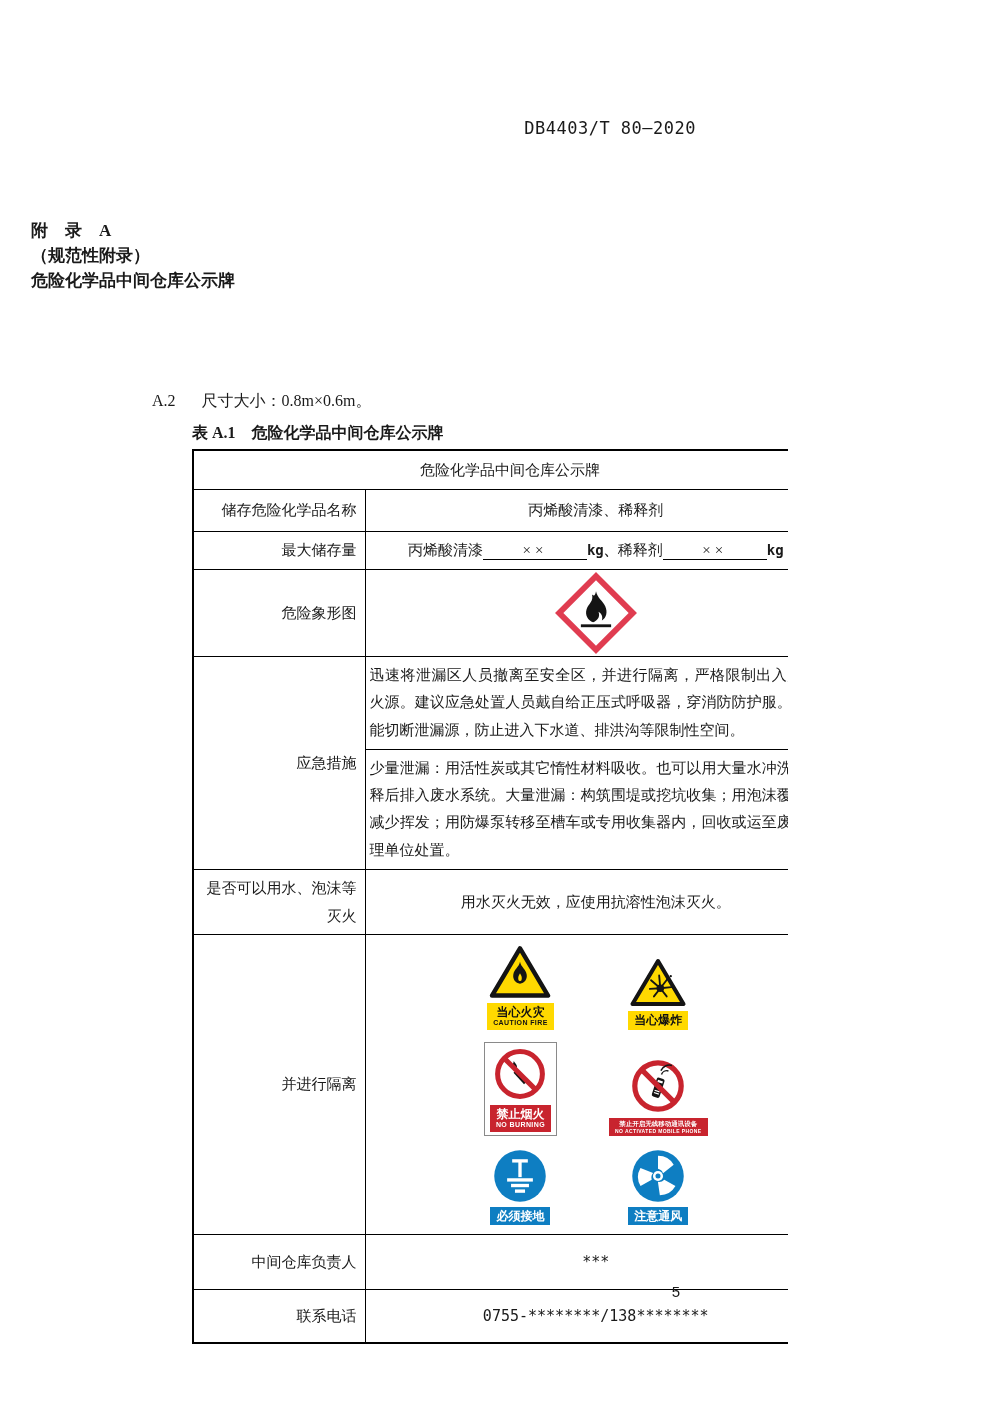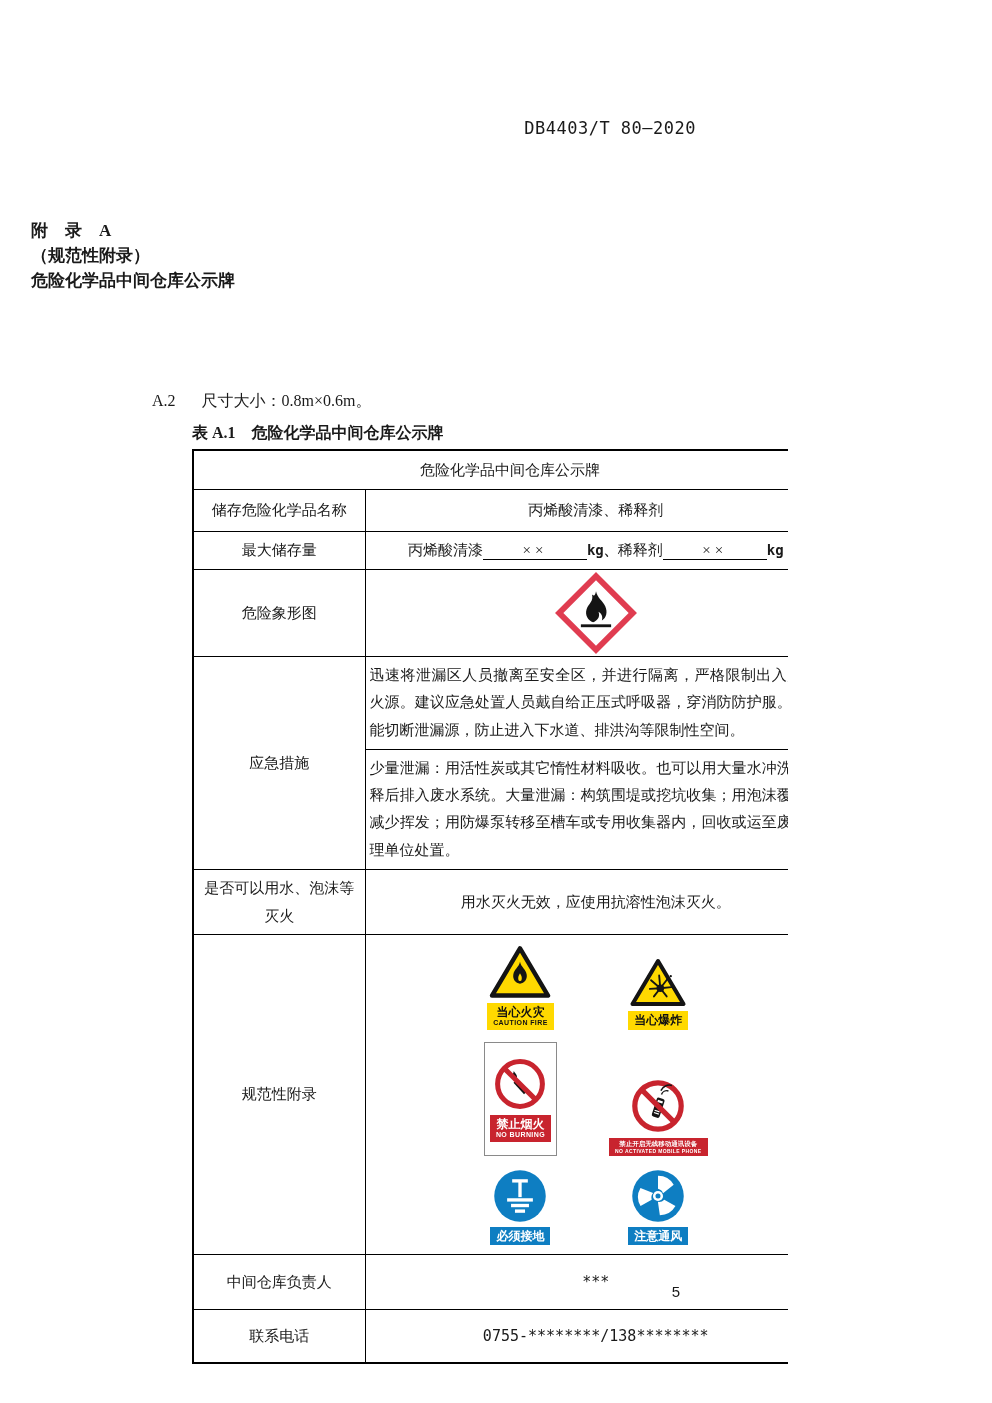--- a/index.html
+++ b/index.html
@@ -13,38 +13,38 @@
   .title-block div{line-height:25px;font-size:17px;}
   .clause{position:absolute;left:90px;right:84px;margin:0;font-size:16px;line-height:27px;text-indent:62px;text-align:justify;}
   .clause .clause-id{margin-right:26px;}
   .clause-a1{top:320px;}
   .clause-a2{top:374px;margin-top:13px;}
   .clause-a3{top:401px;}
   .table-caption{position:absolute;top:423px;left:192px;width:636px;font-weight:bold;font-size:16px;}
   table.notice-table{position:absolute;top:449px;left:192px;width:636px;border-collapse:collapse;border:2px solid #000;table-layout:fixed;}
   table.notice-table td{border:1px solid #000;font-size:15px;vertical-align:middle;}
   .t-title{text-align:center;height:36px;}
-  .t-label{text-align:center;padding:2px 8px;line-height:1.9;}
+  .t-label{text-align:right;padding:2px 8px;line-height:1.9;}
   .t-value{text-align:center;padding:2px 8px;}
   .t-text{padding:5px 4px;line-height:1.82;text-align:justify;}
   .r-name td{height:37px;}
   .r-storage td{height:33px;}
   .r-picto td{height:80px;}
   .r-em1 .t-text{height:80px;}
   .r-em2 .t-text{height:108px;}
   .r-ext td{height:60px;}
   .r-signs td{height:240px;}
   .r-mgr td{height:50px;}
   .r-phone td{height:48px;}
   .fill-line{display:inline-block;min-width:96px;border-bottom:1.5px solid #000;text-align:center;letter-spacing:4px;padding:0 4px;}
   .kg{font-family:"DejaVu Sans Mono","Liberation Mono",monospace;font-size:14px;font-weight:bold;}
   .picto-wrap{display:flex;justify-content:center;align-items:center;}
   .signs-grid{display:grid;grid-template-columns:auto auto;column-gap:52px;row-gap:12px;justify-content:center;align-items:end;padding:8px 0;}
   .sign{display:flex;flex-direction:column;align-items:center;}
-  .sign.framed{border:1px solid #8a8a8a;padding:13px 5px;background:#fff;}
+  .sign.framed{border:1px solid #8a8a8a;padding:3px 5px;background:#fff;}
   .sign-label{margin-top:3px;padding:2px 6px;text-align:center;font-weight:bold;line-height:1.2;
     font-family:"Liberation Sans","DejaVu Sans",sans-serif;}
   .sign-label .cn{font-size:12px;white-space:nowrap;}
   .sign-label .en{font-size:7px;letter-spacing:0.4px;white-space:nowrap;}
   .sign-label .cn:empty,.sign-label .en:empty{display:none;}
   .lab-yellow{background:#FFD900;color:#111;}
   .lab-red{background:#C8242E;color:#fff;}
   .lab-blue{background:#0E7EC2;color:#ffffff;}
   .sign-label.tiny .cn{font-size:6.5px;}
   .sign-label.tiny .en{font-size:5px;}
@@ -105,21 +105,21 @@
         <td class="t-text">迅速将泄漏区人员撤离至安全区，并进行隔离，严格限制出入,切断火源。建议应急处置人员戴自给正压式呼吸器，穿消防防护服。尽可能切断泄漏源，防止进入下水道、排洪沟等限制性空间。</td>
       </tr>
       <tr class="r-em2">
         <td class="t-text">少量泄漏：用活性炭或其它惰性材料吸收。也可以用大量水冲洗，稀释后排入废水系统。大量泄漏：构筑围堤或挖坑收集；用泡沫覆盖，减少挥发；用防爆泵转移至槽车或专用收集器内，回收或运至废物处理单位处置。</td>
       </tr>
       <tr class="r-ext">
         <td class="t-label">是否可以用水、泡沫等灭火</td>
         <td class="t-value">用水灭火无效，应使用抗溶性泡沫灭火。</td>
       </tr>
       <tr class="r-signs">
-        <td class="t-label">规范性附录</td>
+        <td class="t-label">并进行隔离</td>
         <td>
           <div class="signs-grid">
 
             <div class="sign">
               <svg viewBox="0 0 100 88" width="64" height="56">
                 <path d="M50 7 L94 81 L6 81 Z" fill="#FFD900" stroke="#141414" stroke-width="7" stroke-linejoin="round"></path>
                 <path d="M50 28 C52 37 59 39.5 60.5 48 C61.8 55.5 57 61.5 50 62.5 C43 61.5 38.2 55.5 39.5 48 C41 39.5 48 37 50 28 Z" fill="#141414"></path>
                 <path d="M50 46 C52.2 50 53.5 52.5 52.5 56 C51.5 59 48.5 59 47.5 56 C46.5 52.5 47.8 50 50 46 Z" fill="#FFD900"></path>
               </svg>
               <div class="sign-label lab-yellow">

